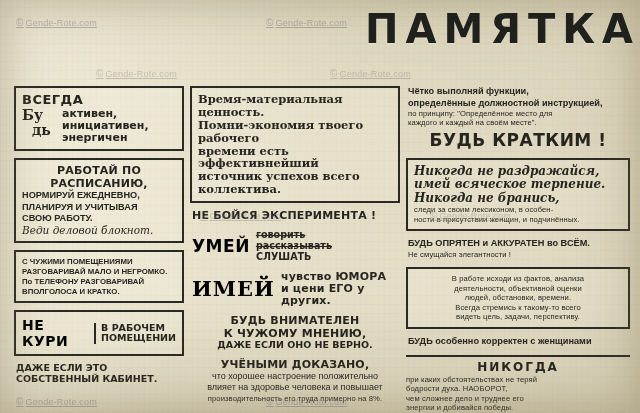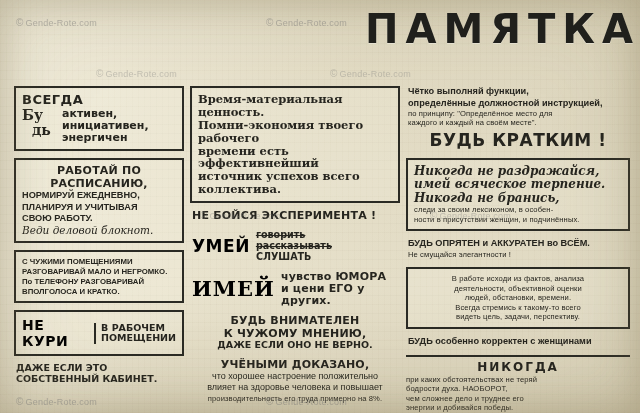--- a/index.html
+++ b/index.html
@@ -41,20 +41,21 @@
 
   
   .wm {
     position: absolute;
     color: rgba(110,110,110,0.45);
     font-size: 9px;
     letter-spacing: 0.2px;
     white-space: nowrap;
     z-index: 40;
     font-family: "Liberation Sans", sans-serif;
+    text-decoration: underline;
   }
   .wm .c {
     font-size: 10px;
     margin-right: 2px;
   }
   .wm-light { color: rgba(130,130,125,0.38); }
 
   
   #title {
     position: absolute;

